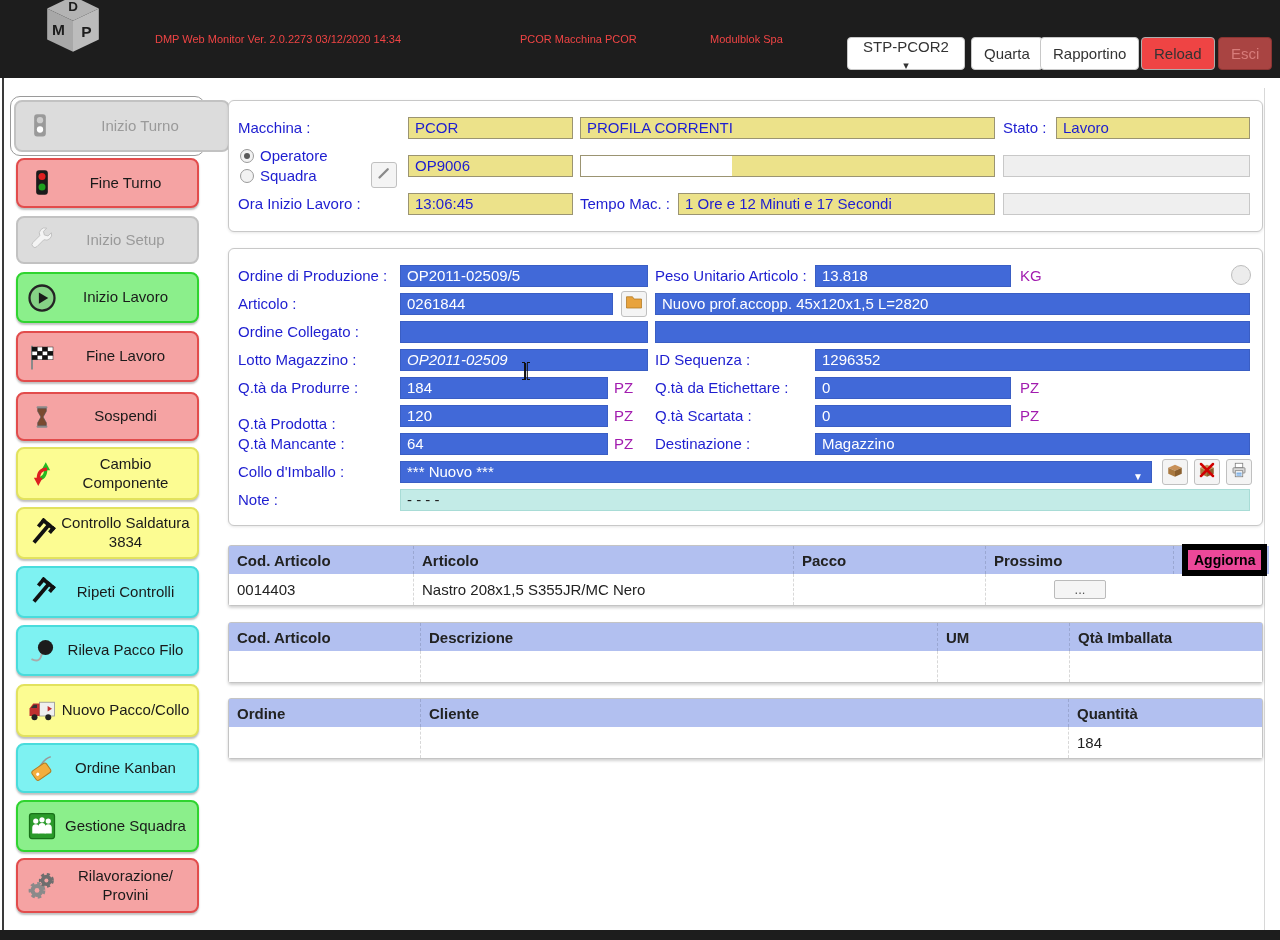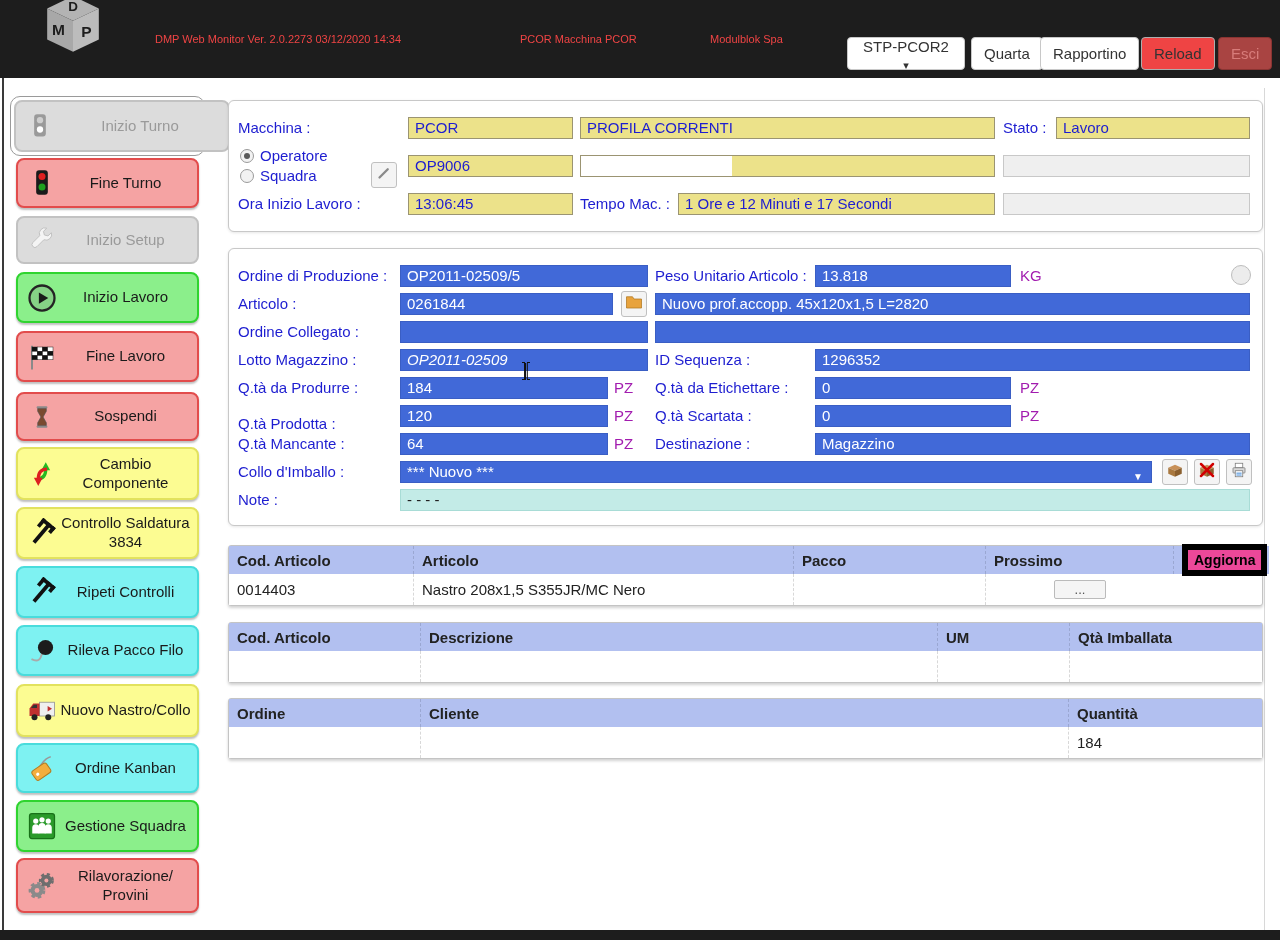--- a/index.html
+++ b/index.html
@@ -236,21 +236,21 @@
   <span class="sicon">
     <svg width="32" height="30" viewBox="0 0 24 24">
       <rect x="10" y="5" width="12" height="11" fill="#efefef" stroke="#999" stroke-width="0.7"></rect>
       <path d="M16.5 8l3.5 2.2-3.5 2.2z" fill="#c03030"></path>
       <path d="M2 10 5 6h5v10H2z" fill="#c03030"></path>
           <path d="M3.2 9.6 5.5 7H8v2.6z" fill="#333"></path>
       <circle cx="6" cy="17" r="2.4" fill="#222"></circle>
           <circle cx="17" cy="17" r="2.4" fill="#222"></circle>
     </svg>
   </span>
-  <span class="slabel">Nuovo Nastro/Collo</span>
+  <span class="slabel">Nuovo Pacco/Collo</span>
 </div>
 
 <div class="sbtn sb-cyan" style="top:743px;height:50px;">
   <span class="sicon">
     <svg width="30" height="30" viewBox="0 0 24 24">
           <path d="M9 13Q14 4 19 3" fill="none" stroke="#999" stroke-width="1.3"></path>
           <g transform="rotate(-35 12 14)">
             <rect x="4" y="10" width="14" height="9" rx="2" fill="#f3ae3d" stroke="#b37b1e" stroke-width="0.8"></rect>
             <circle cx="7.5" cy="14.5" r="1.3" fill="#fff"></circle>
           </g>

